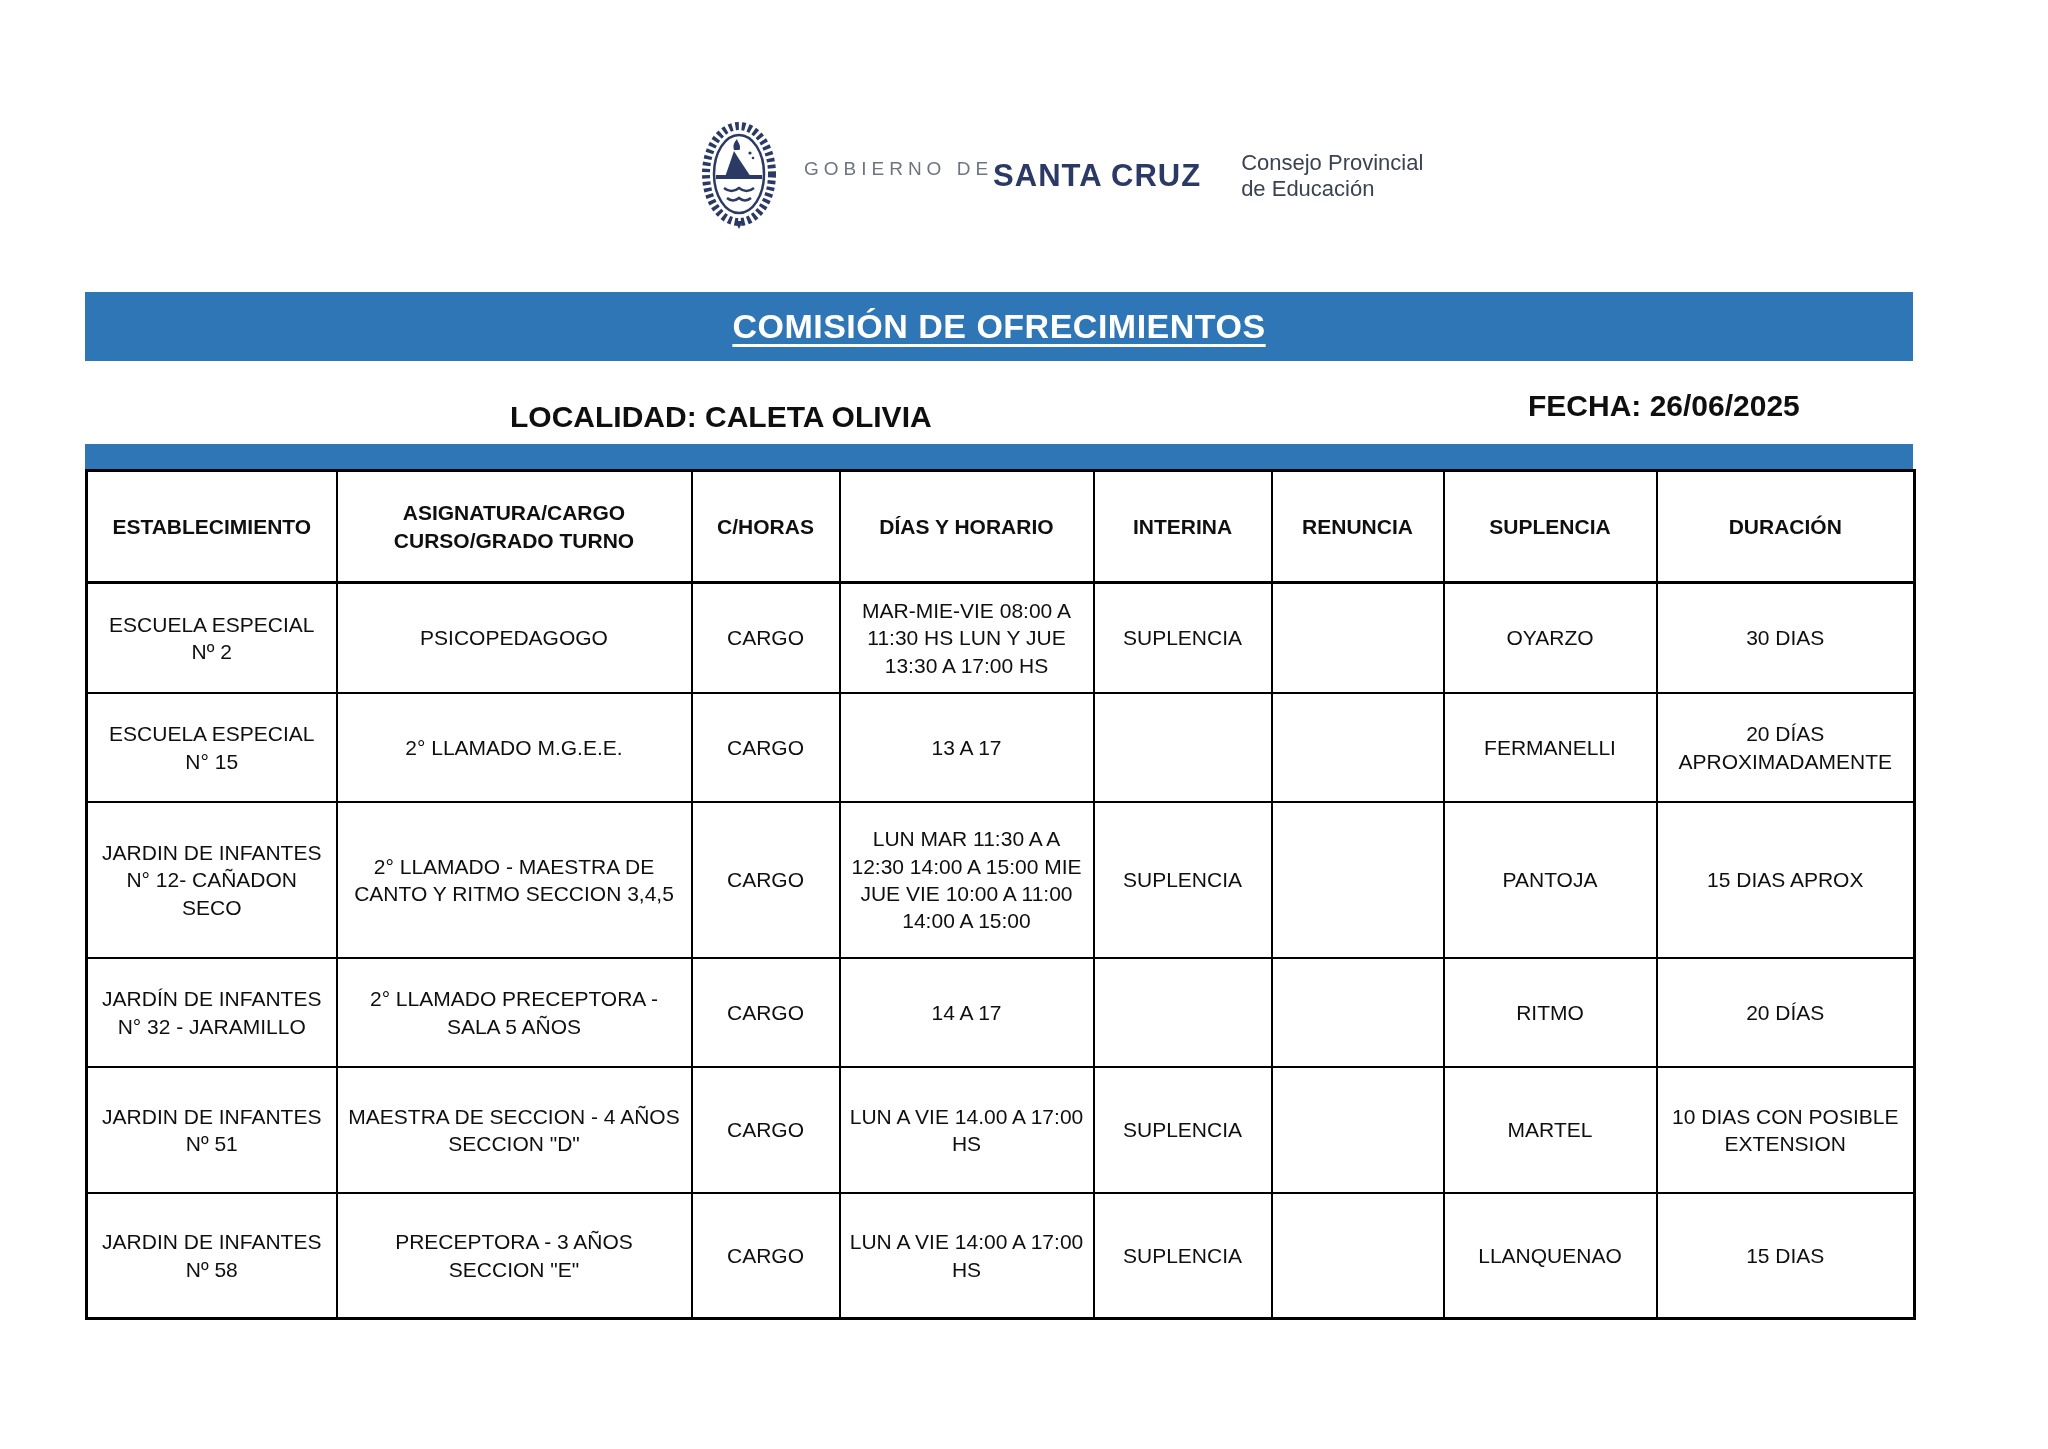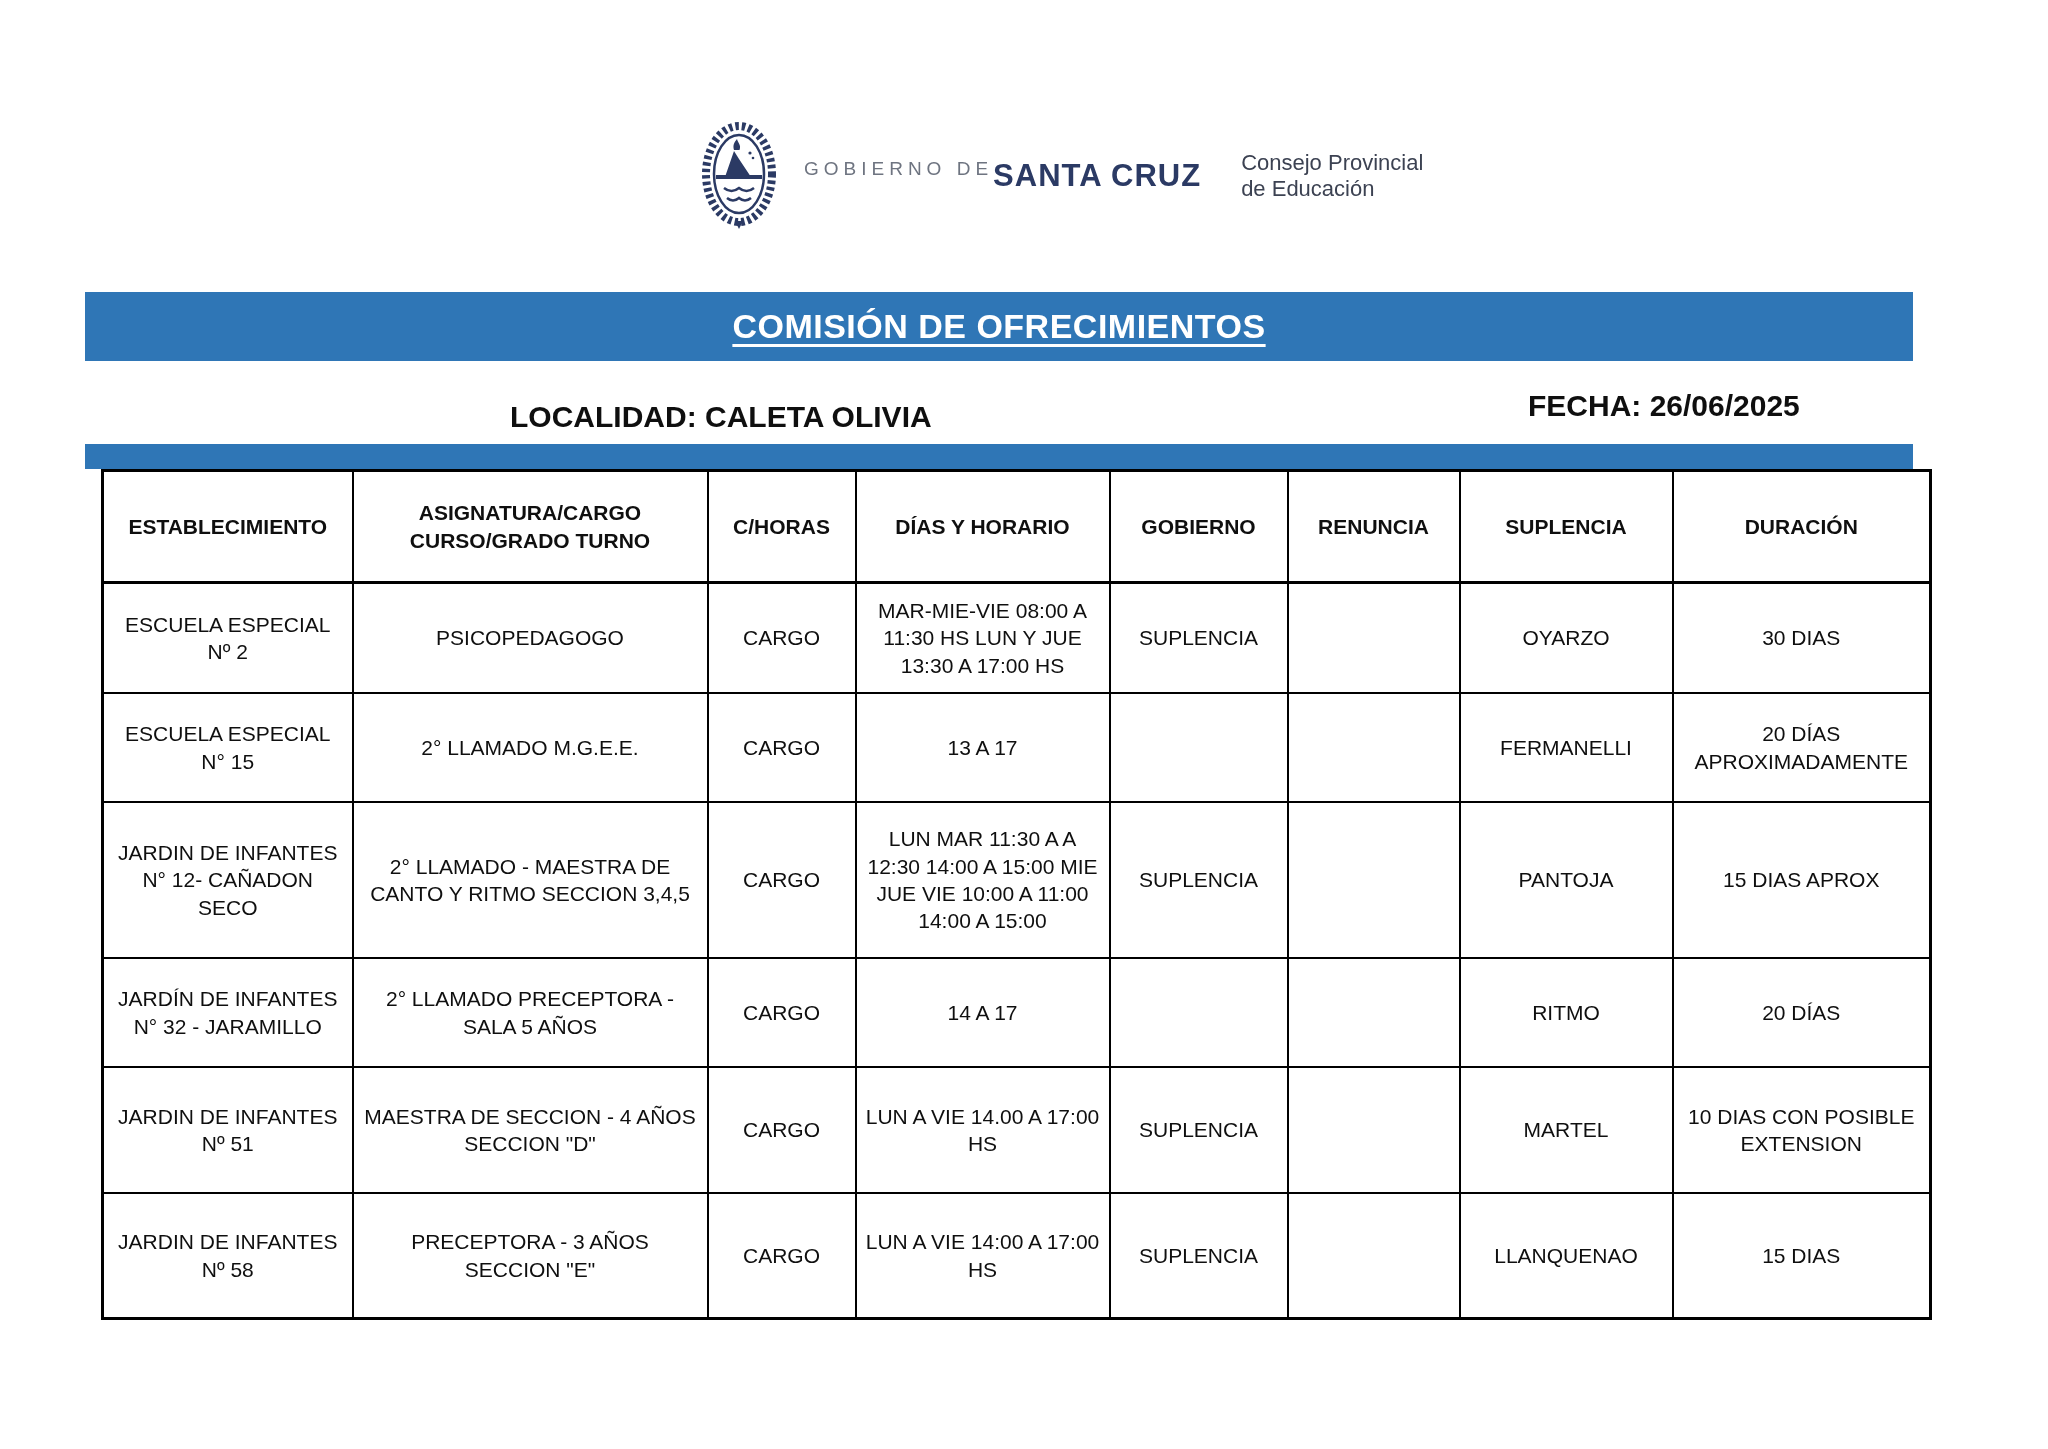--- a/index.html
+++ b/index.html
@@ -53,21 +53,21 @@
     position:absolute;left:1443px;top:0;line-height:44px;
     font-size:30px;font-weight:bold;white-space:nowrap;
   }
   
   .blue-strip{
     position:absolute;left:85px;top:444px;width:1828px;height:25px;
     background:var(--accent-blue);
   }
   
   .offers-table{
-    position:absolute;left:101px;top:469px;width:1828px;
+    position:absolute;left:85px;top:469px;width:1828px;
     border-collapse:collapse;table-layout:fixed;
     border:3px solid #000;
     background:#fff;
   }
   .offers-table th,
   .offers-table td{
     border:2px solid #000;
     text-align:center;vertical-align:middle;
     padding:4px 8px;
     font-size:21px;line-height:1.3;
@@ -139,21 +139,21 @@
       <col style="width:213px">
         <col style="width:258px">
     </colgroup>
     <thead>
       <tr>
         <th>ESTABLECIMIENTO</th>
         <th class="pre-line">ASIGNATURA/CARGO
 CURSO/GRADO TURNO</th>
         <th>C/HORAS</th>
         <th>DÍAS Y HORARIO</th>
-        <th>GOBIERNO</th>
+        <th>INTERINA</th>
         <th>RENUNCIA</th>
         <th>SUPLENCIA</th>
         <th>DURACIÓN</th>
       </tr>
     </thead>
     <tbody>
       <tr class="row-0">
         <td>ESCUELA ESPECIAL Nº 2</td>
         <td>PSICOPEDAGOGO</td>
         <td>CARGO</td>

